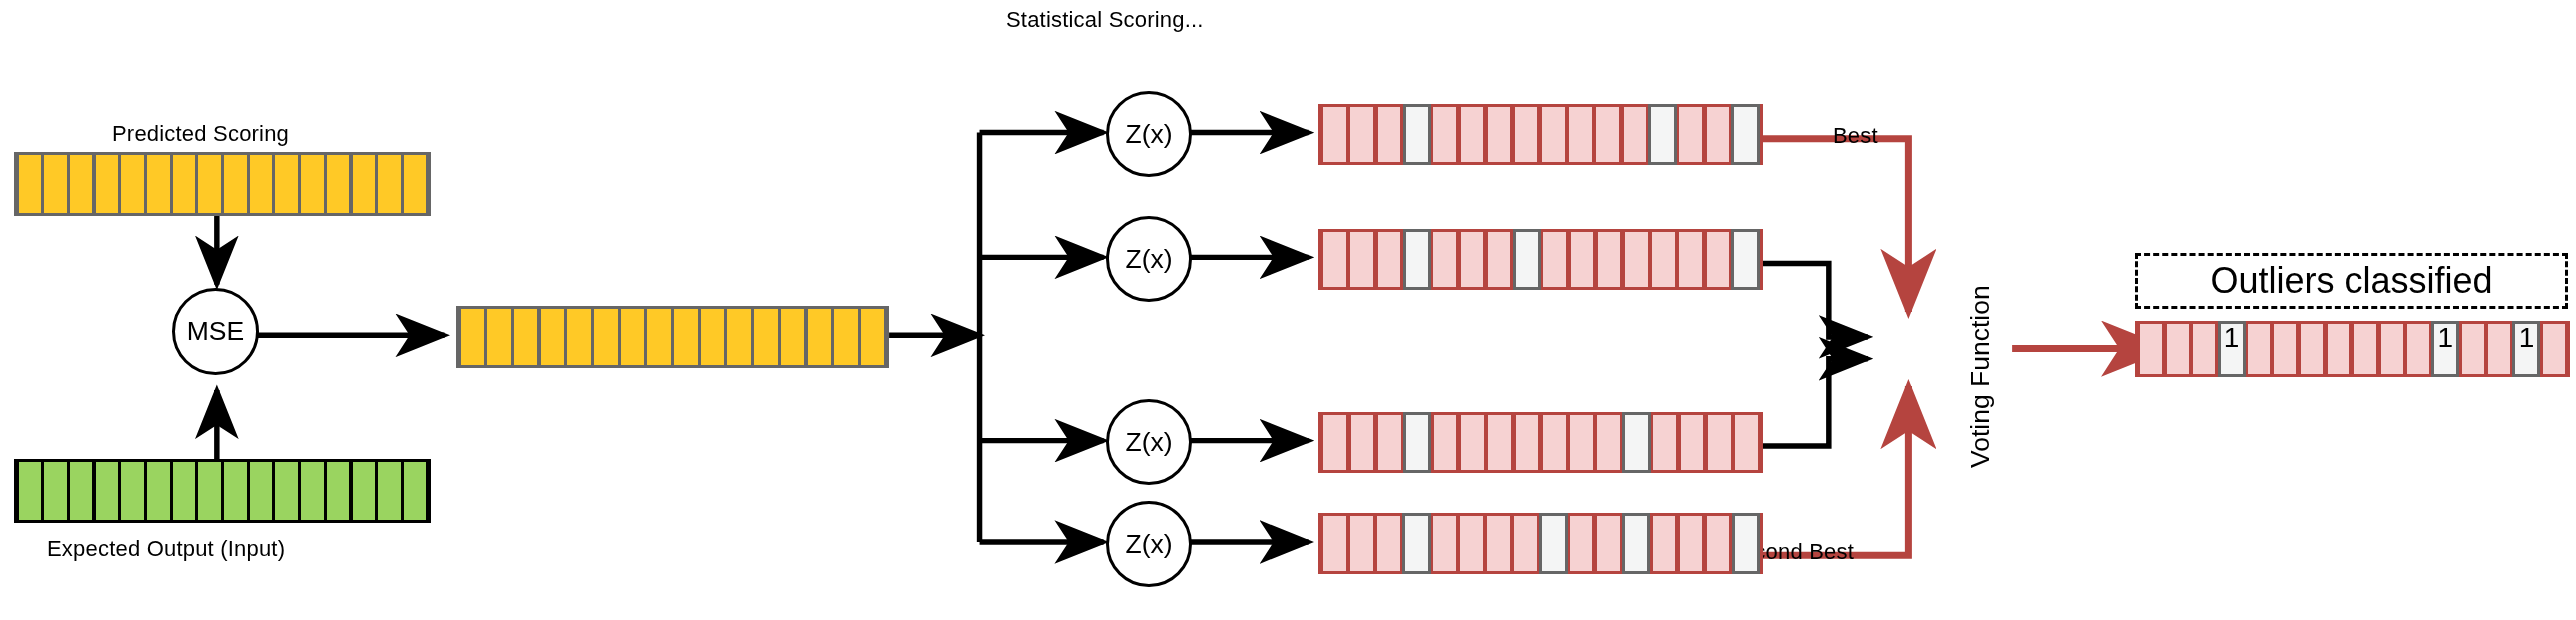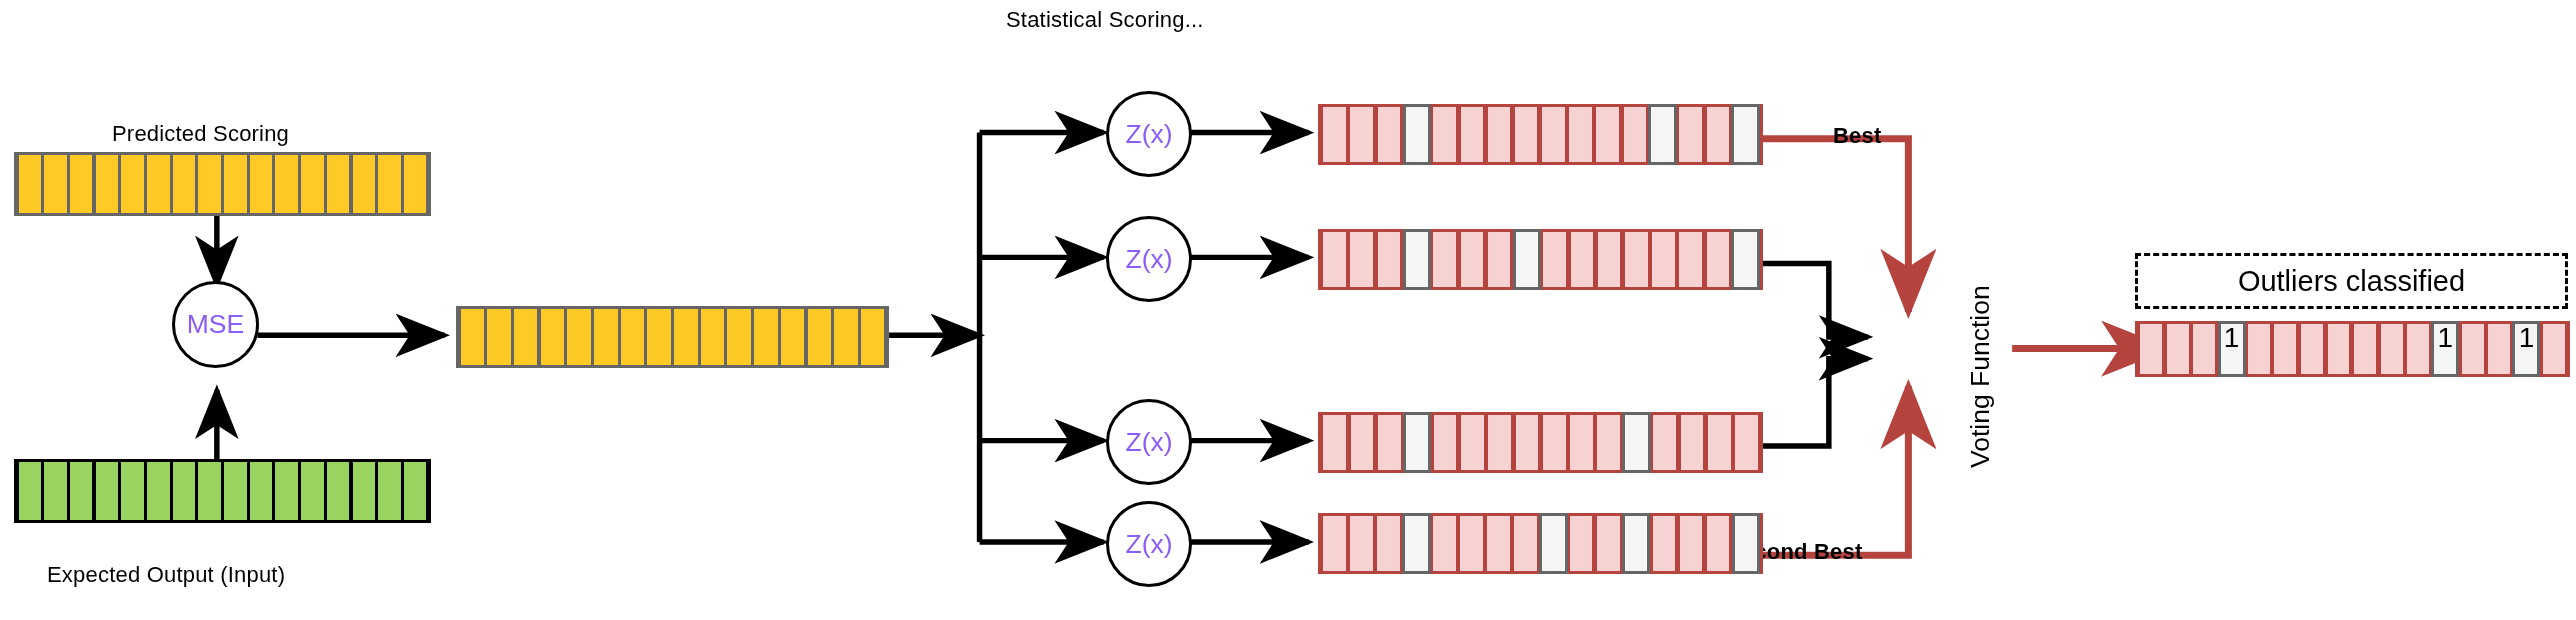--- a/index.html
+++ b/index.html
@@ -7,21 +7,21 @@
     font-family:"Liberation Sans","DejaVu Sans",sans-serif;
     width:2576px;height:620px;position:relative;overflow:hidden;
   }
   #stage{position:absolute;left:0;top:0;width:2576px;height:620px;}
 
   
   .lbl{
     position:absolute;color:#000;white-space:nowrap;
     font-size:22px;line-height:1;letter-spacing:0.2px;
   }
-  .lbl-bold{font-weight:bold;}
+  .lbl-bold{font-weight:normal;}
 
   
   .bar{position:absolute;display:flex;box-sizing:border-box;}
   .bar .cell{flex:1 1 0;box-sizing:border-box;}
 
   
   .bar-yellow{background:#666666;border:3.1px solid #666666;}
   .bar-yellow .cell{background:#ffc926;margin:0 1.6px;}
 
   
@@ -37,29 +37,29 @@
   }
   .bar-pink .cell.white .onev{
     display:block;width:100%;text-align:center;color:#000;
     font-size:28px;line-height:1;
   }
 
   
   .circ{
     position:absolute;border:3.9px solid #000;border-radius:50%;
     background:#fff;display:flex;align-items:center;justify-content:center;
-    color:#8b5cf6;font-size:26.5px;line-height:1;box-sizing:border-box;
+    color:#000000;font-size:26.5px;line-height:1;box-sizing:border-box;
   }
 
   
   .dashbox{
     position:absolute;box-sizing:border-box;
     border:3.9px dashed #000;background:transparent;
     display:flex;align-items:center;justify-content:center;
-    color:#000;font-size:29px;
+    color:#000;font-size:36px;
   }
 
   
   .vert{
     position:absolute;transform-origin:0 0;transform:rotate(-90deg);
     white-space:nowrap;font-size:26.5px;color:#000;
   }
 
   
   svg.arrows{position:absolute;left:0;top:0;width:2576px;height:620px;overflow:visible;}
@@ -126,21 +126,21 @@
       <path d="M2258,572 L2345,572 L2345,460 L2395,460" stroke="#000" stroke-width="7" fill="none" marker-end="url(#ahB)"></path>
     </g>
 
     <g>
       <path d="M2580,447 L2775,447" stroke="#b5443f" stroke-width="9" fill="none" marker-end="url(#ahR)"></path>
     </g>
   </svg>
 
   <div class="lbl" style="left:112px;top:123px;">Predicted Scoring</div>
 
-  <div class="lbl" style="left:47px;top:538px;margin-top:26px;">Expected Output (Input)</div>
+  <div class="lbl" style="left:47px;top:538px;">Expected Output (Input)</div>
 
   <div class="lbl" style="left:1006px;top:9.4px;">Statistical Scoring...</div>
 
   <div class="lbl lbl-bold" style="left:1833px;top:125px;">Best</div>
 
   <div class="lbl lbl-bold" style="left:1727px;top:541px;">Second Best</div>
 
   <div class="vert" style="left:1965px;top:468px;">Voting Function</div>
 
   <div class="bar bar-yellow" style="left:14px;top:152px;width:417px;height:64px;">
@@ -155,21 +155,21 @@
     <div class="cell"></div>
       <div class="cell"></div>
     <div class="cell"></div>
       <div class="cell"></div>
     <div class="cell"></div>
       <div class="cell"></div>
     <div class="cell"></div>
       <div class="cell"></div>
   </div>
 
-  <div class="circ" style="left:172px;top:281px;width:87px;height:87px;text-align:right;">
+  <div class="circ" style="left:172px;top:288px;width:87px;height:87px;text-align:right;">
     <span>MSE</span>
   </div>
 
   <div class="bar bar-green" style="left:14px;top:459px;width:417px;height:64px;">
     <div class="cell"></div>
       <div class="cell"></div>
     <div class="cell"></div>
       <div class="cell"></div>
     <div class="cell"></div>
       <div class="cell"></div>

